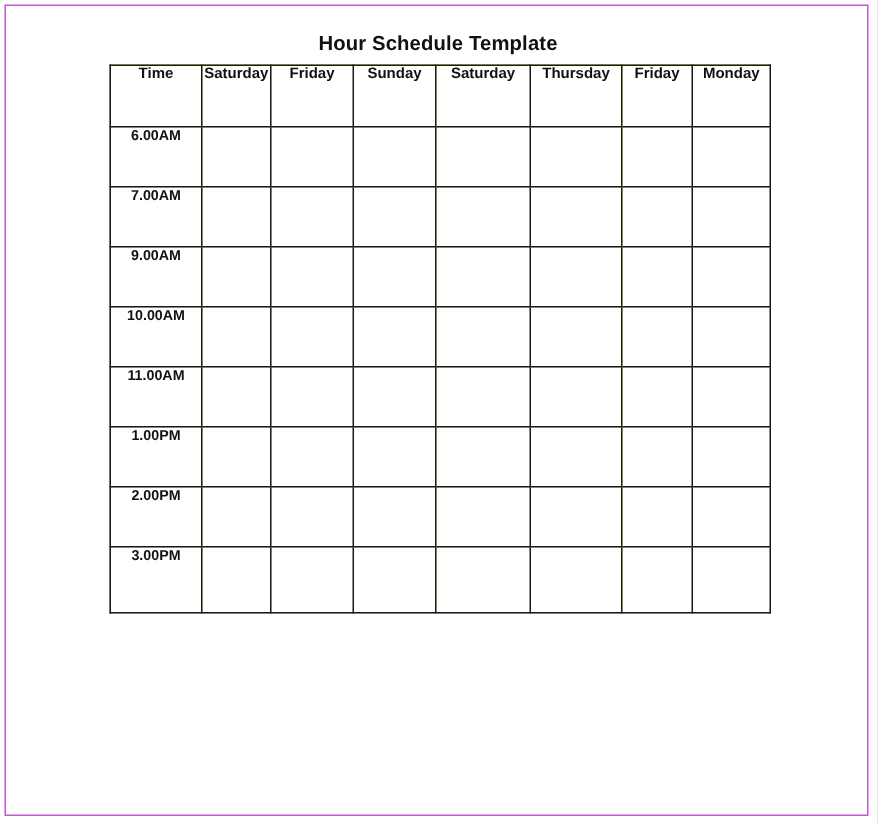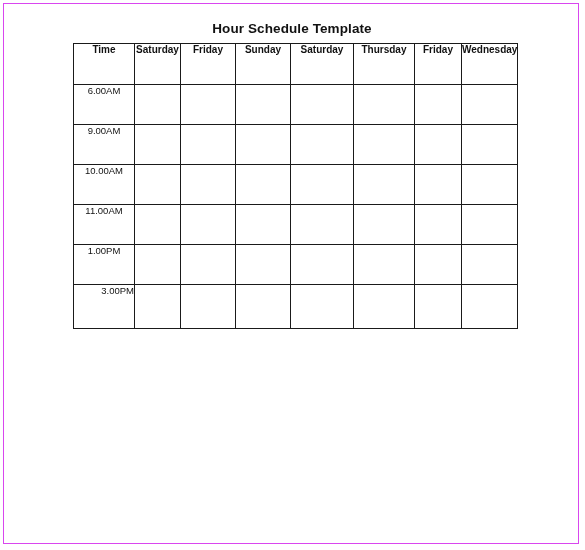--- a/index.html
+++ b/index.html
@@ -58,25 +58,24 @@
     vertical-align: top;
     padding-top: 10px;
     box-sizing: border-box;
   }
   tbody td {
     height: 40px;
     box-sizing: border-box;
   }
   tbody tr:last-child td {
     height: 44px;
-    text-align: right;
   }
   td.time-cell {
     font-size: 9.5px;
-    font-weight: normal;
+    font-weight: bold;
     color: #111111;
     text-align: center;
     padding-top: 13px;
     box-sizing: border-box;
   }
   
   col.c-time { width: 61px; }
   col.c-sun  { width: 46px; }
   col.c-mon  { width: 55px; }
   col.c-tue  { width: 55px; }
@@ -105,35 +104,45 @@
     </colgroup>
     <thead>
       <tr>
           <th>Time</th>
           <th>Saturday</th>
           <th>Friday</th>
           <th>Sunday</th>
           <th>Saturday</th>
           <th>Thursday</th>
           <th>Friday</th>
-          <th>Wednesday</th>
+          <th>Monday</th>
         </tr>
     </thead>
     <tbody id="table-body">
         <tr>
           <td class="time-cell">6.00AM</td>
           <td></td>
           <td></td>
           <td></td>
           <td></td>
           <td></td>
           <td></td>
           <td></td>
         </tr>
         <tr>
+          <td class="time-cell">7.00AM</td>
+          <td></td>
+          <td></td>
+          <td></td>
+          <td></td>
+          <td></td>
+          <td></td>
+          <td></td>
+        </tr>
+        <tr>
           <td class="time-cell">9.00AM</td>
           <td></td>
           <td></td>
           <td></td>
           <td></td>
           <td></td>
           <td></td>
           <td></td>
         </tr>
         <tr>
@@ -151,20 +160,30 @@
           <td></td>
           <td></td>
           <td></td>
           <td></td>
           <td></td>
           <td></td>
           <td></td>
         </tr>
         <tr>
           <td class="time-cell">1.00PM</td>
+          <td></td>
+          <td></td>
+          <td></td>
+          <td></td>
+          <td></td>
+          <td></td>
+          <td></td>
+        </tr>
+        <tr>
+          <td class="time-cell">2.00PM</td>
           <td></td>
           <td></td>
           <td></td>
           <td></td>
           <td></td>
           <td></td>
           <td></td>
         </tr>
         <tr>
           <td class="time-cell">3.00PM</td>

